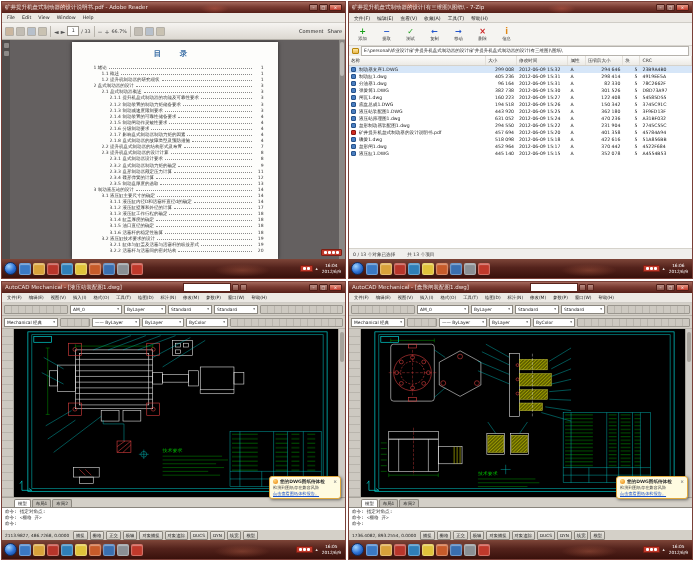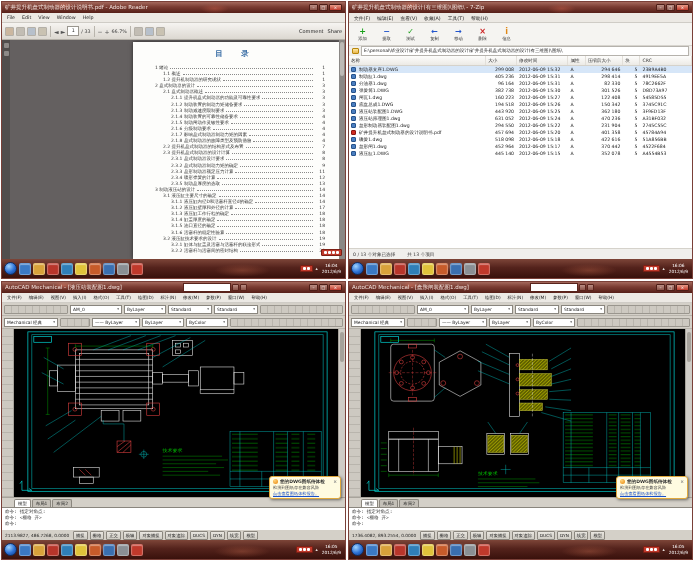--- a/index.html
+++ b/index.html
@@ -47,21 +47,21 @@
   .sep{width:1px;height:11px;background:#b9b5ad;margin:0 1px;}
   .navg{font-size:6px;color:#555;}
   .pagebox{width:10px;height:8px;background:#fff;border:1px solid #9a968e;font-size:4.8px;
     text-align:center;line-height:8px;}
   .zoomtxt{font-size:4.8px;}
   .rightbtn{margin-left:auto;display:flex;gap:4px;font-size:5px;color:#222;}
   .pdf-doc{flex:1;display:flex;background:#646060;position:relative;min-height:0;}
   .pdf-side{width:8px;background:#514e4d;display:flex;flex-direction:column;align-items:center;
     gap:3px;padding-top:3px;}
   .pdf-side i{width:5px;height:5px;background:#8d8a88;border-radius:1px;display:block;}
-  .pdf-pagewrap{flex:1;display:flex;justify-content:flex-end;overflow:hidden;}
+  .pdf-pagewrap{flex:1;display:flex;justify-content:center;overflow:hidden;}
   .pdf-page{width:206px;background:#fdfdfb;margin:2px 0 0 0;box-shadow:0 0 4px rgba(0,0,0,.6);
     padding:4px 14px 0 14px;box-sizing:border-box;}
   .toc-title{color:#3a6ea5;font-weight:bold;font-size:7.5px;text-align:center;
     letter-spacing:8px;margin:3px 0 5px 0;}
   .toc-row{display:flex;align-items:baseline;font-size:4.5px;color:#333;line-height:6.1px;height:6.1px;}
   .toc-row .t{white-space:nowrap;overflow:hidden;}
   .toc-row .leader{flex:1;border-bottom:1px dotted #8a8a8a;margin:0 2px;height:4px;min-width:4px;}
   .toc-row .p{width:10px;text-align:right;}
   .l1{padding-left:8px;} .l2{padding-left:16px;} .l3{padding-left:24px;}
   .pdf-scroll{width:6px;background:#8b8885;position:relative;}

